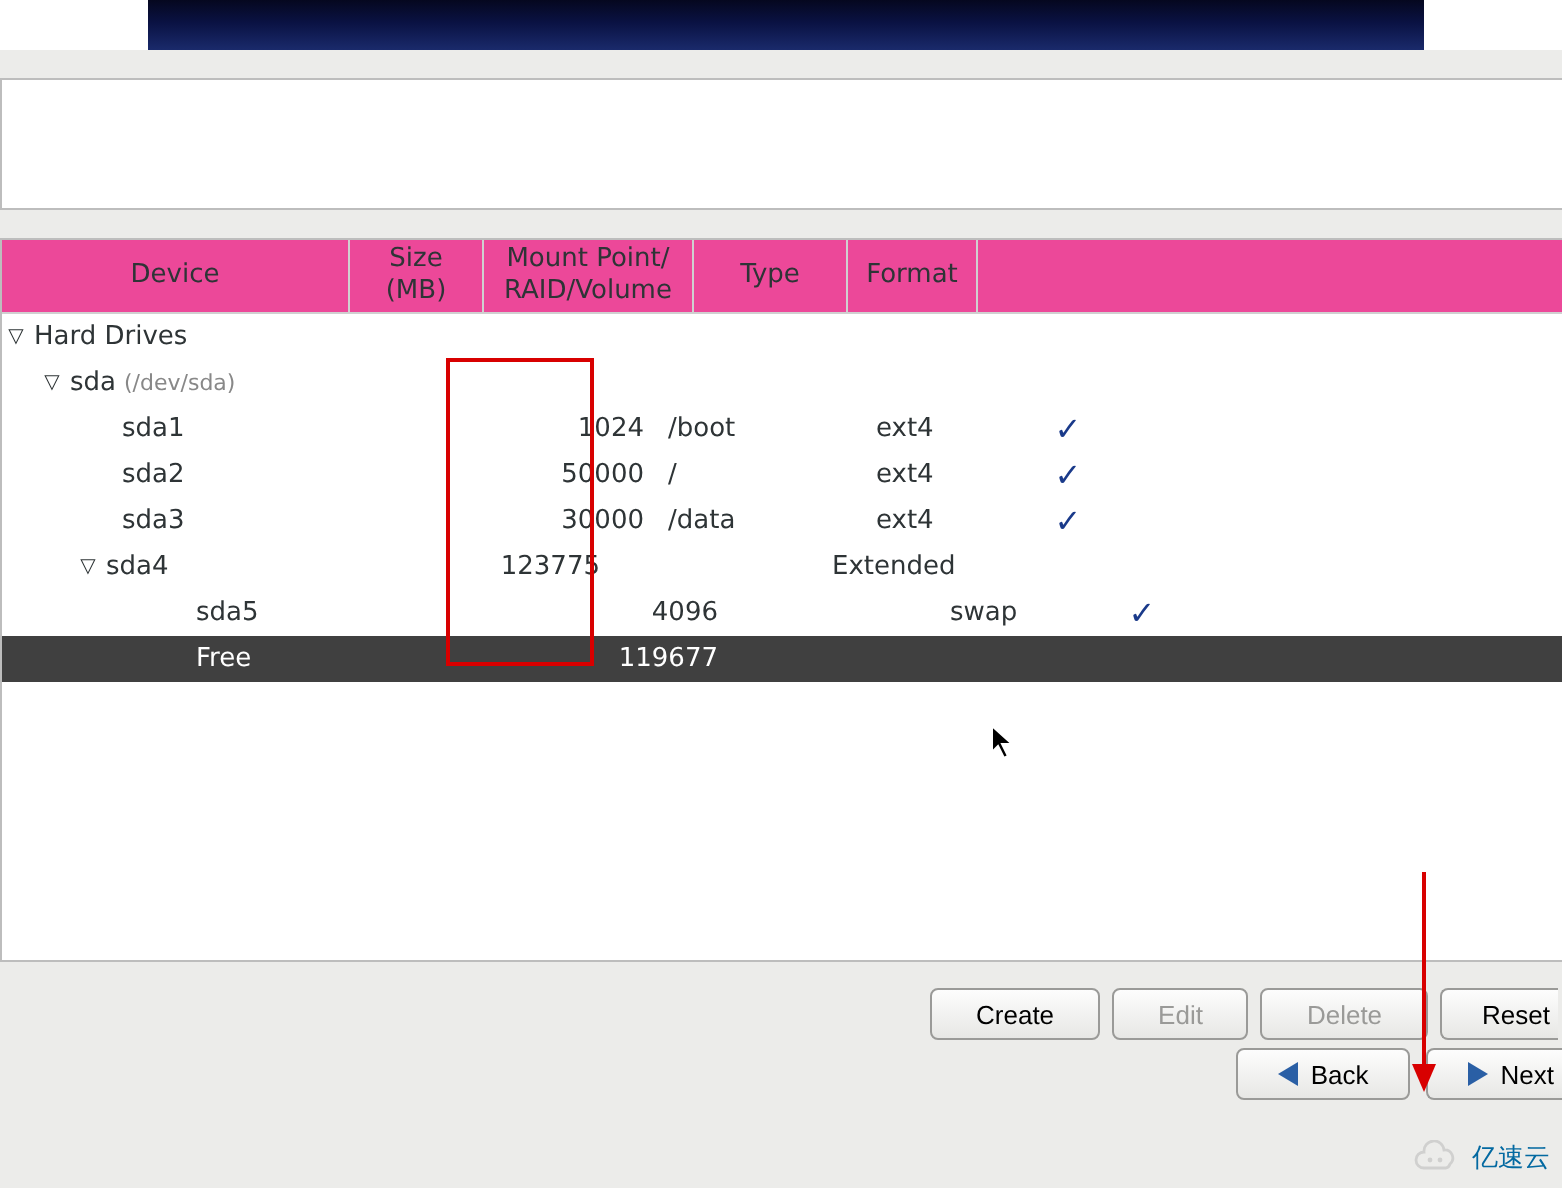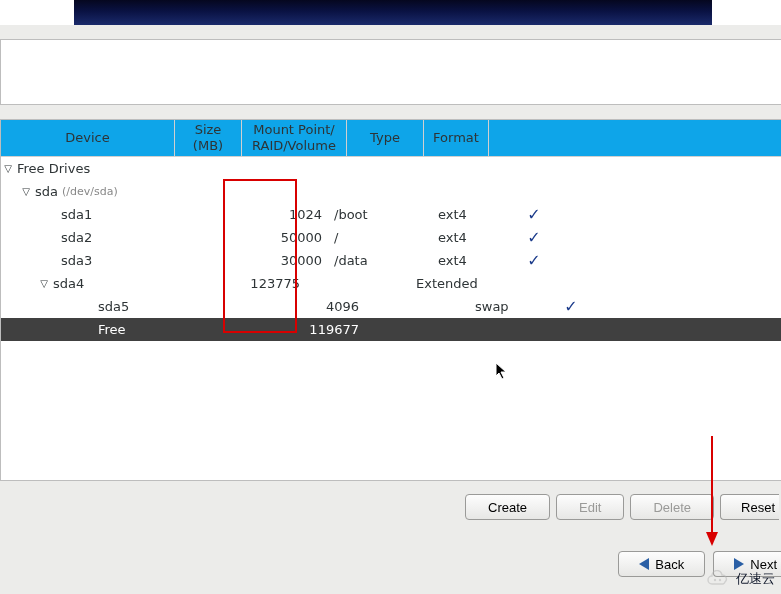--- a/index.html
+++ b/index.html
@@ -39,21 +39,21 @@
   border: 1px solid #bdbdbd;
   border-right: none;
   width: 781px;
   height: 362px;
   box-sizing: border-box;
   position: relative;
 }
 .thead {
   display: flex;
   border-bottom: 1px solid #d0d0d0;
-  background: #0ea5e9;
+  background: #ec4899;
   font-size: 13px;
   height: 36px;
 }
 .thead .col {
   border-right: 1px solid #d0d0d0;
   padding: 3px 4px;
   display: flex;
   align-items: center;
   justify-content: center;
   text-align: center;
@@ -117,21 +117,21 @@
 .btn.partial {
    border-right: none;
    border-top-right-radius: 0;
    border-bottom-right-radius: 0;
    padding-right: 4px;
 }
 .btn.small { padding: 0 22px; }
 .navbar {
   position: absolute;
   right: 0;
-  top: 551px;
+  top: 524px;
   display: flex;
   gap: 8px;
 }
 .arrow-back {
   width: 0; height: 0;
   border-top: 6px solid transparent;
   border-bottom: 6px solid transparent;
   border-right: 10px solid #2a5fa5;
 }
 .arrow-next {
@@ -152,21 +152,21 @@
   position: absolute;
   left: 704px;
   top: 436px;
   pointer-events: none;
 }
 .watermark {
   position: absolute;
   right: 6px;
   bottom: 6px;
   font-size: 13px;
-  color: #0f172a;
+  color: #0369a1;
   display: flex;
   align-items: center;
   gap: 4px;
   pointer-events: none;
 }
 .watermark svg { opacity: .5; }
 </style>
 </head>
 <body>
 
@@ -185,21 +185,21 @@
 RAID/Volume</div>
     <div class="col col-type">Type</div>
     <div class="col col-format">Format</div>
   </div>
 
   <div class="tbody">
 
     <div class="row">
       <div class="c-device indent0">
         <span class="tri">▽</span>
-        <span>Free Drives</span>
+        <span>Hard Drives</span>
       </div>
     </div>
 
     <div class="row">
       <div class="c-device indent1">
         <span class="tri">▽</span>
         <span>sda</span>
         <span class="subtle">(/dev/sda)</span>
       </div>
     </div>

